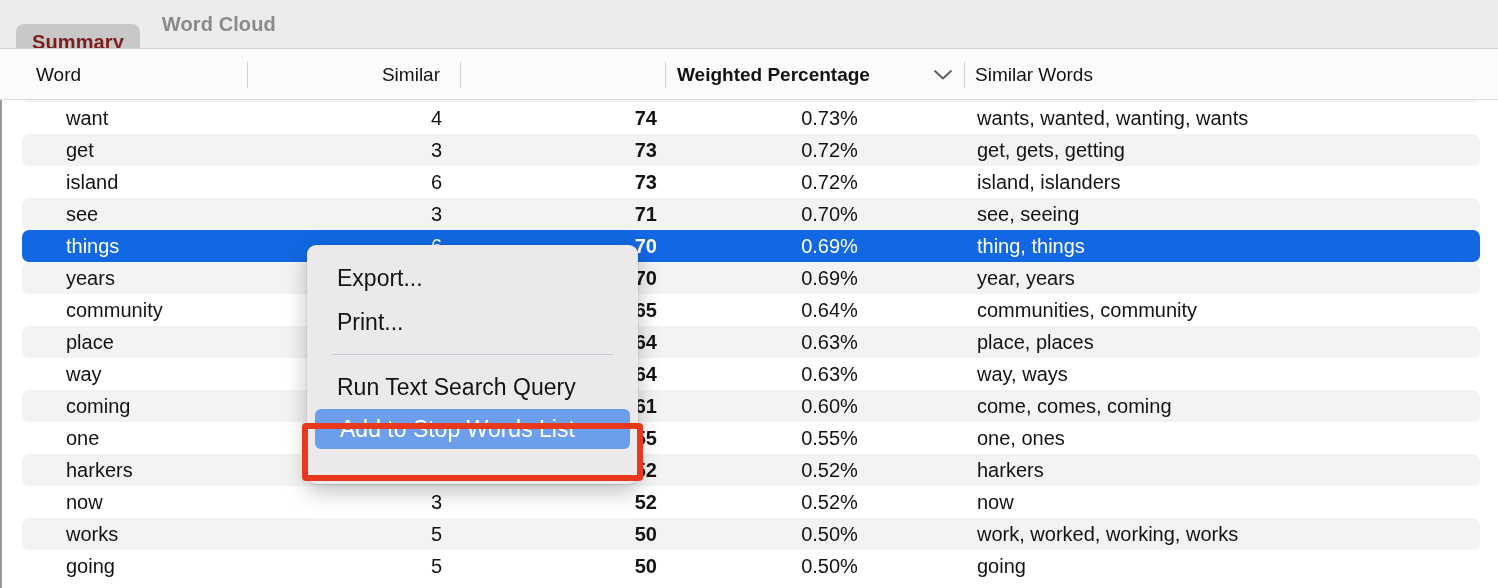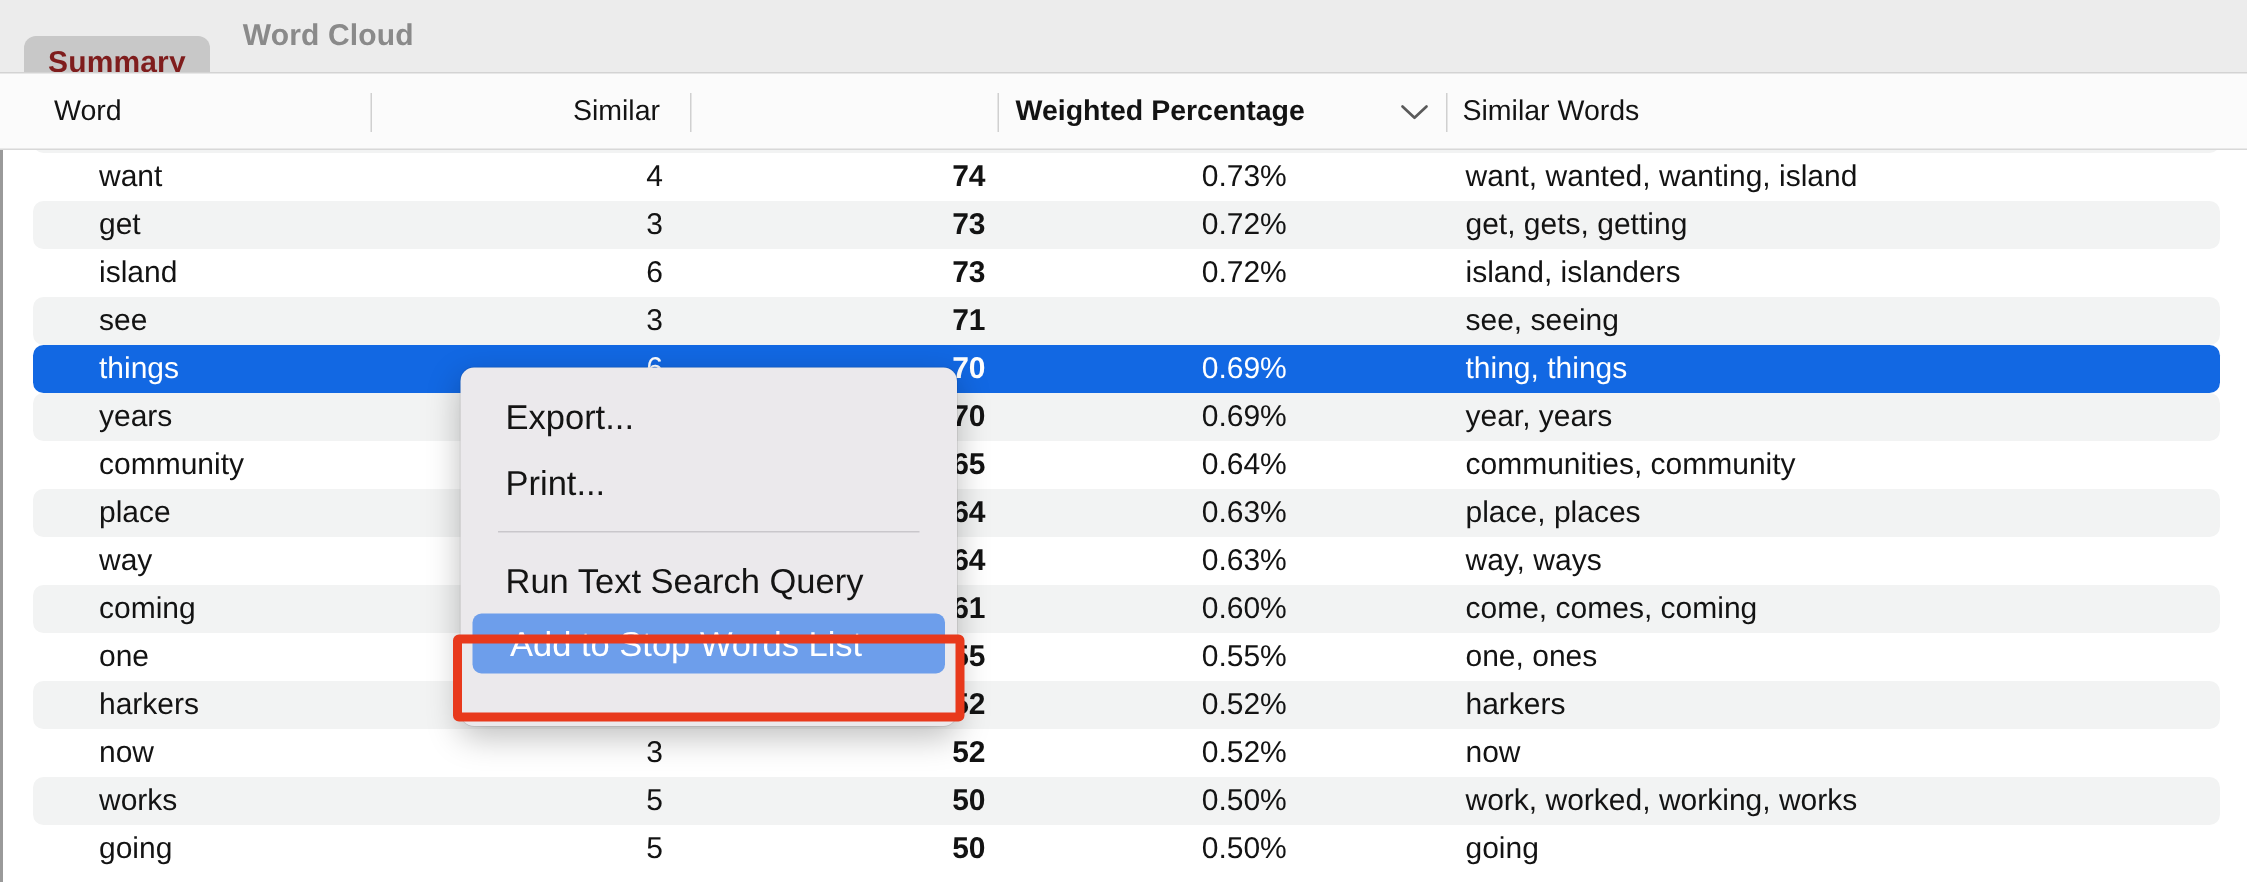--- a/index.html
+++ b/index.html
@@ -126,21 +126,21 @@
           <div class="cell c-count" style="top: -15px;">74</div>
           <div class="cell c-pct" style="top: -15px;">0.73%</div>
           <div class="cell c-sim" style="top: -15px;">lot, lots</div>
         </div>
         <div class="row">
           <div class="stripe"></div>
           <div class="cell c-word">want</div>
           <div class="cell c-len">4</div>
           <div class="cell c-count">74</div>
           <div class="cell c-pct">0.73%</div>
-          <div class="cell c-sim">want, wanted, wanting, island</div>
+          <div class="cell c-sim">wants, wanted, wanting, wants</div>
         </div>
         <div class="row alt">
           <div class="stripe"></div>
           <div class="cell c-word">get</div>
           <div class="cell c-len">3</div>
           <div class="cell c-count">73</div>
           <div class="cell c-pct">0.72%</div>
           <div class="cell c-sim">get, gets, getting</div>
         </div>
         <div class="row">
@@ -149,20 +149,21 @@
           <div class="cell c-len">6</div>
           <div class="cell c-count">73</div>
           <div class="cell c-pct">0.72%</div>
           <div class="cell c-sim">island, islanders</div>
         </div>
         <div class="row alt">
           <div class="stripe"></div>
           <div class="cell c-word">see</div>
           <div class="cell c-len">3</div>
           <div class="cell c-count">71</div>
+          <div class="cell c-pct">0.70%</div>
           <div class="cell c-sim">see, seeing</div>
         </div>
         <div class="row sel">
           <div class="stripe"></div>
           <div class="cell c-word">things</div>
           <div class="cell c-len">6</div>
           <div class="cell c-count">70</div>
           <div class="cell c-pct">0.69%</div>
           <div class="cell c-sim">thing, things</div>
         </div>

